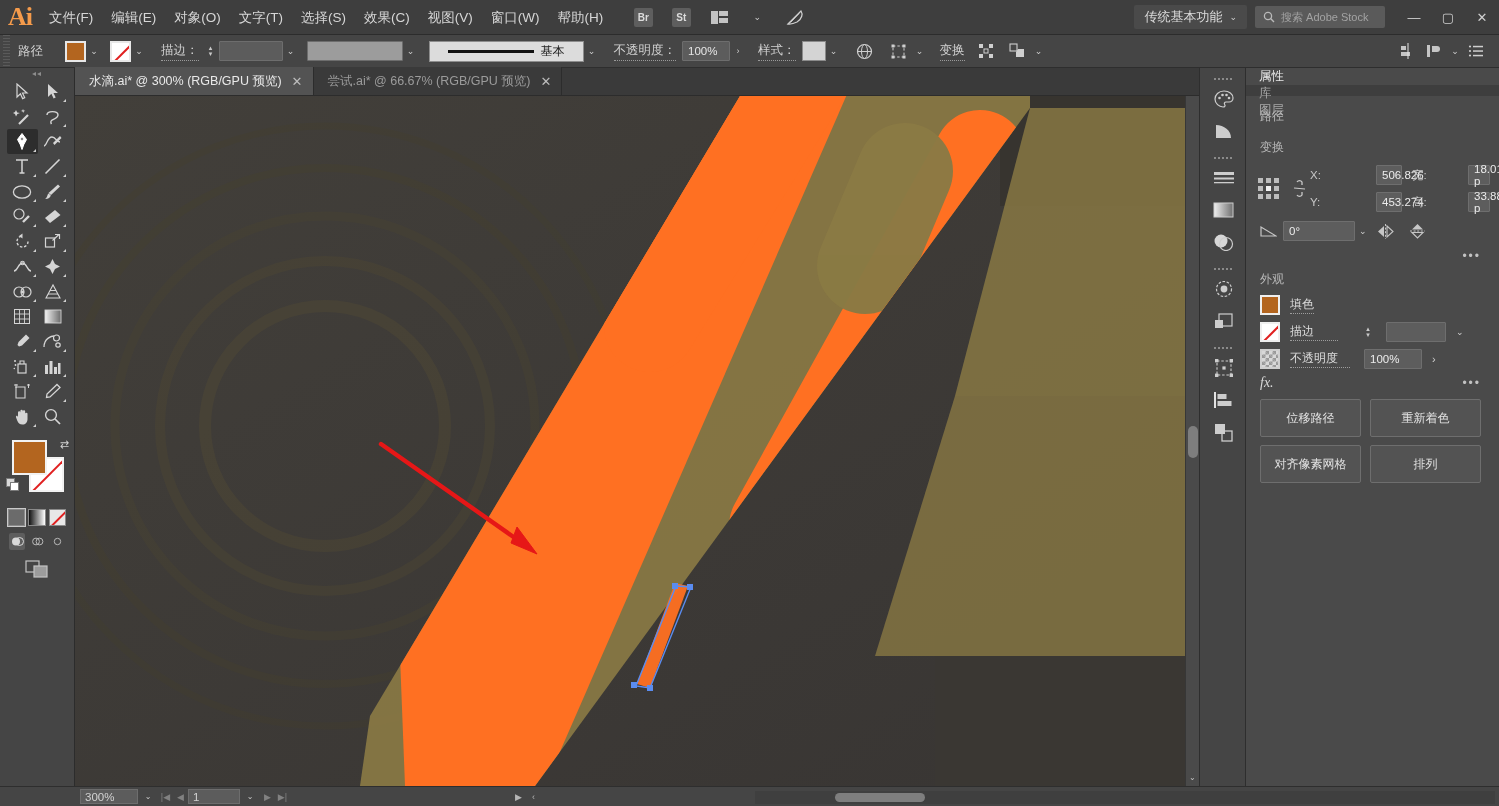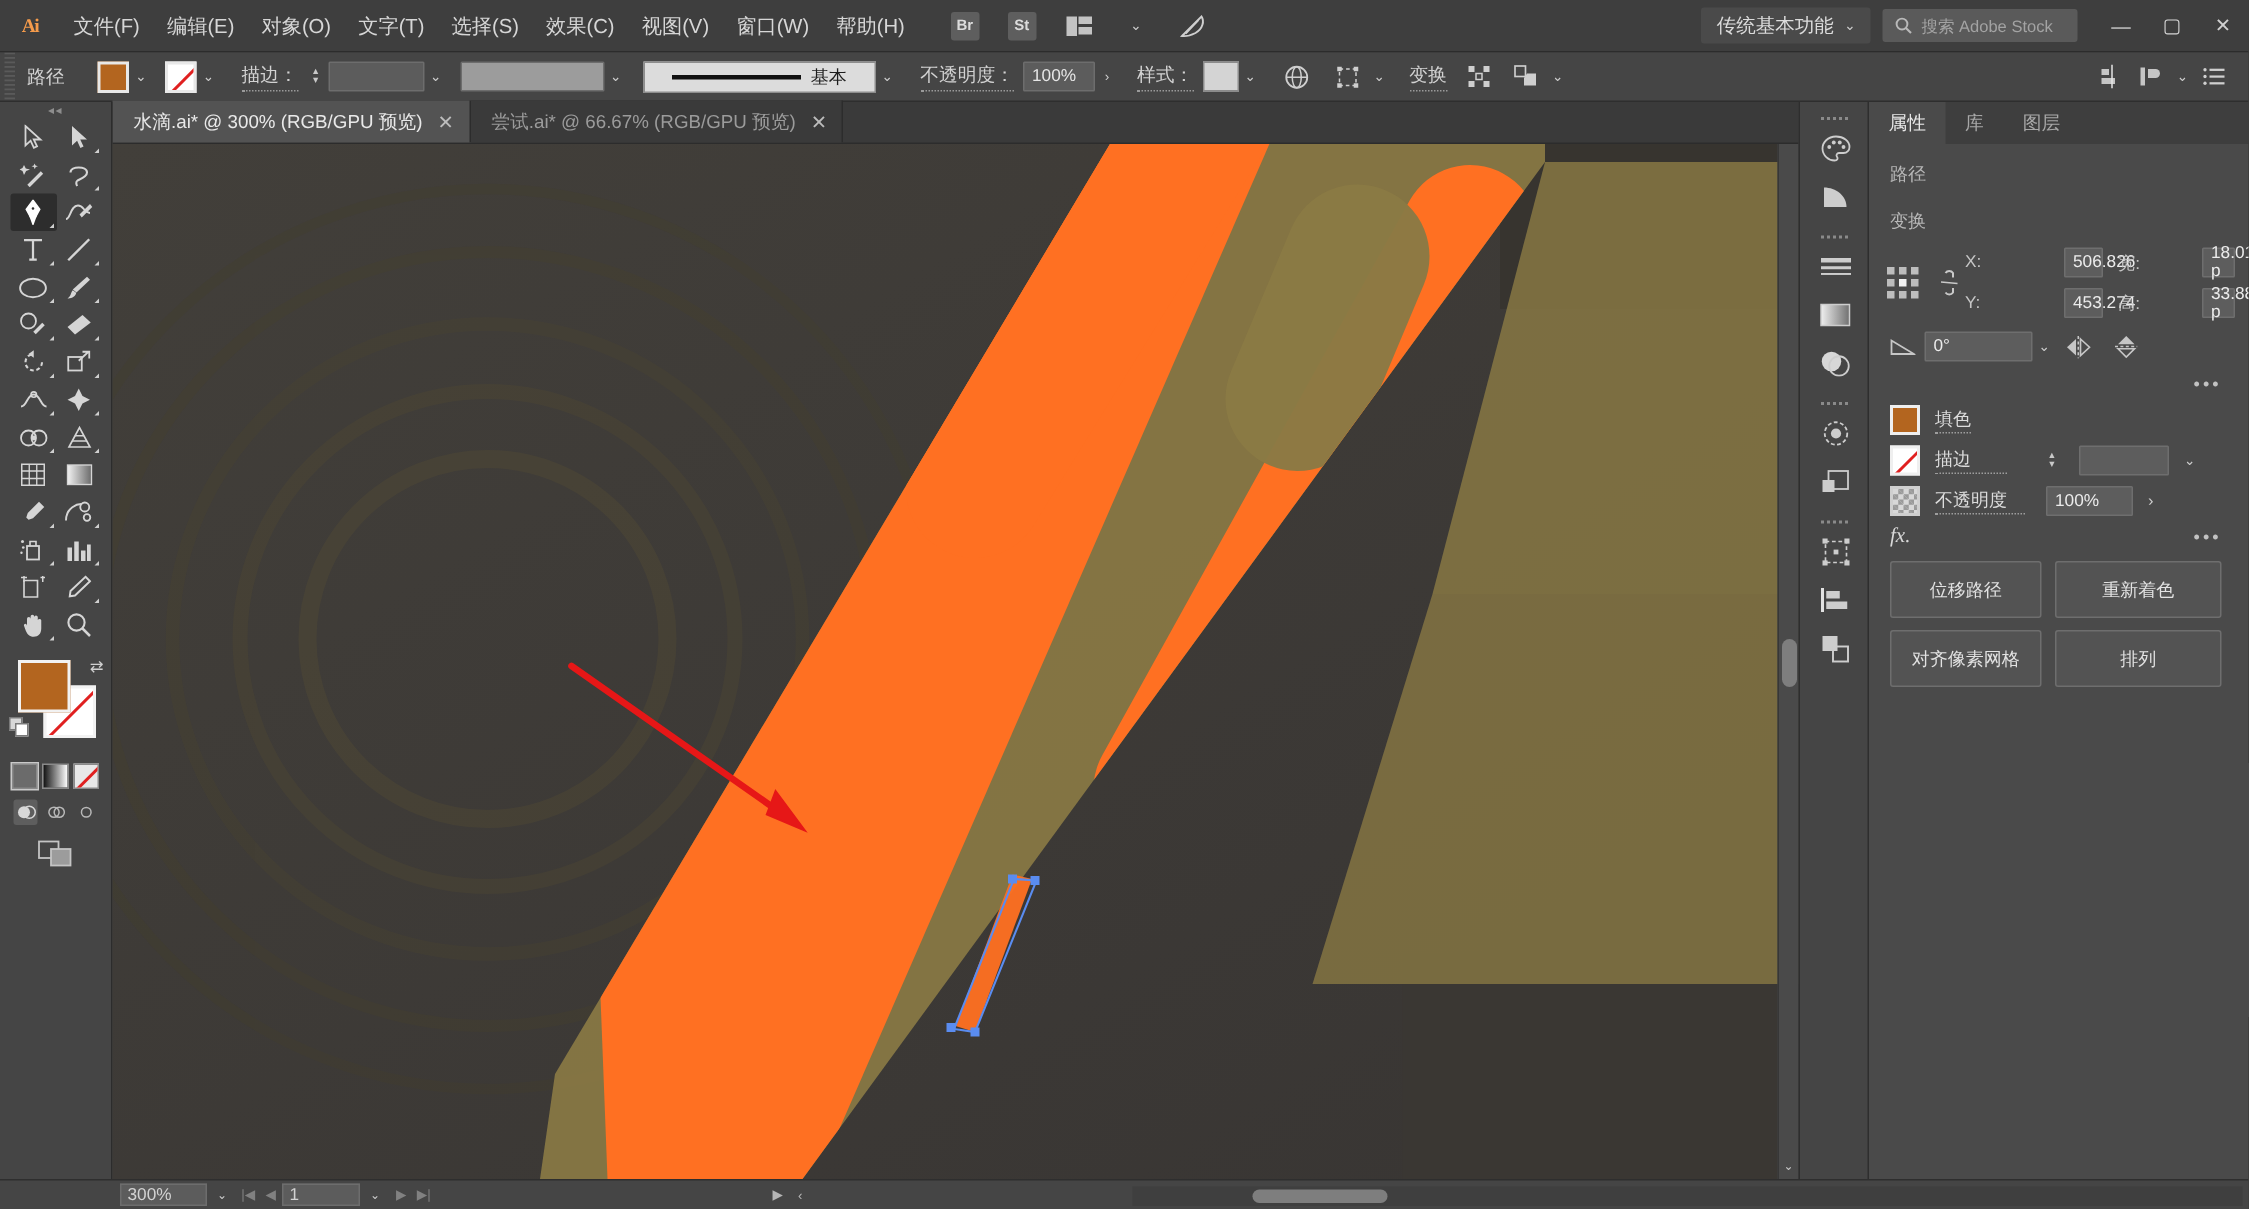--- a/index.html
+++ b/index.html
@@ -19,21 +19,21 @@
   
   .menubar {
     position: absolute; left:0; top:0; width:1499px; height:35px;
     background: #3e3e3e;
     display: flex; align-items: center;
     border-bottom: 1px solid #2c2c2c;
   }
   .ai-logo {
     width: 40px; height: 35px;
     display:flex; align-items:center; justify-content:center;
-    color:#f59b4b; font-size:13px; font-weight:bold;
+    color:#f59b4b; font-size:26px; font-weight:bold;
     font-family:"Liberation Serif", serif;
     letter-spacing:-1px;
   }
   .menu-item {
     padding: 0 9px; height:35px; line-height:35px;
     font-size: 13.5px; color:#d6d6d6; cursor:default;
     white-space:nowrap;
   }
   .mb-sep { width: 12px; }
   .mb-icon-btn {
@@ -214,21 +214,21 @@
   .dock-ico {
     width:47px;height:32px;display:flex;align-items:center;justify-content:center;
     color:#cdcdcd;
   }
 
   
   .props {
     position:absolute; left:1246px; top:68px; width:253px; height:738px;
     background:#4a4a4a;
   }
-  .props-tabs { display:flex; height:28px; background:#3e3e3e; align-items:stretch; }
+  .props-tabs { display:flex; height:28px; background:#3e3e3e; align-items:stretch;flex-direction:column; }
   .ptab {
     padding:0 13px; display:flex;align-items:center; font-size:12.5px;
     color:#a8a8a8;
   }
   .ptab.active { background:#4a4a4a; color:#e8e8e8; }
   .sec-title { font-size:12px; color:#b7b7b7; padding:10px 0 0 14px; }
   .xf-grid {
     display:grid; grid-template-columns:30px 22px 66px 26px 66px 22px;
     align-items:center; column-gap:0; row-gap:7px;
     padding:9px 0 0 12px;
@@ -978,20 +978,21 @@
           <path d="M2 6.5 L7.5 1 L13 6.5 Z" fill="#c6c6c6"></path>
           <path d="M2 9.5 L7.5 15 L13 9.5 Z" fill="none" stroke="#c6c6c6" stroke-width="1.1"></path>
         </svg>
       </div>
     </div>
 
     <div style="display:flex;justify-content:flex-end;padding:8px 18px 0 0">
       <span class="panel-more">•••</span>
     </div>
 
+    <div class="sec-title" style="padding-top:8px">外观</div>
 
     <div class="apr-row">
       <div class="apr-sw fill"></div>
       <span class="apr-lab">填色</span>
     </div>
 
     <div class="apr-row">
       <div class="apr-sw stroke"></div>
       <span class="apr-lab" style="width:48px">描边</span>
       <div class="spin-ctl" style="margin-left:14px">

